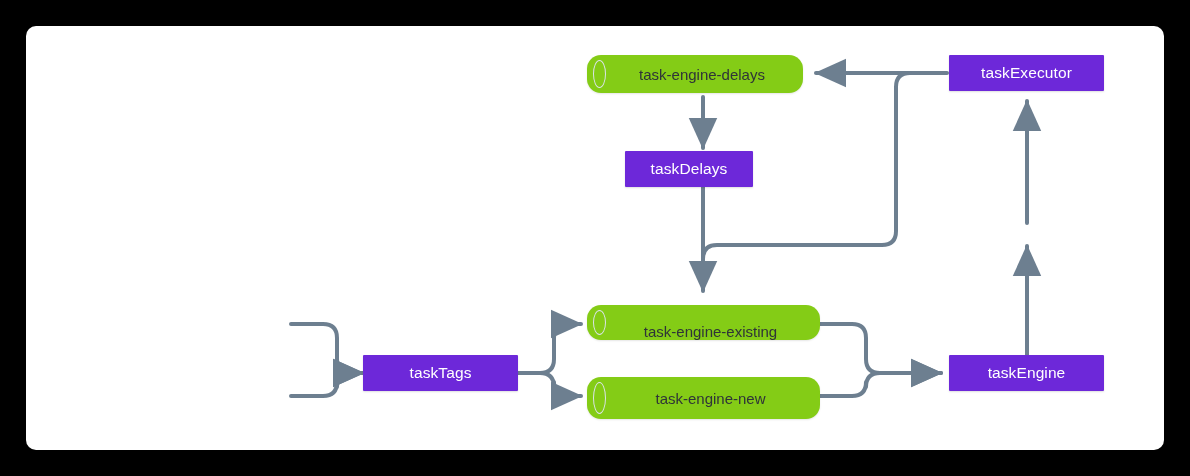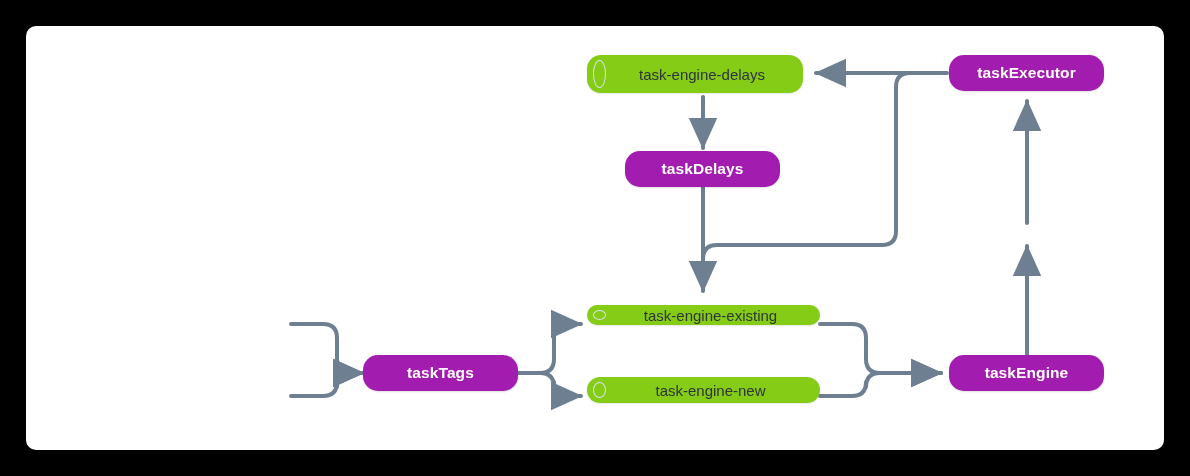--- a/index.html
+++ b/index.html
@@ -39,25 +39,25 @@
   .node {
     position: absolute;
     box-sizing: border-box;
     display: flex;
     align-items: center;
     justify-content: center;
     white-space: nowrap;
   }
   
   .node.process {
-    background: #a21caf;
-    border-radius: 15px;
+    background: #6d28d9;
+    border-radius: 1px;
     color: #ffffff;
     font-size: 15.5px;
-    font-weight: bold;
+    font-weight: normal;
     letter-spacing: 0.1px;
     box-shadow: 0 1px 2px rgba(0,0,0,0.13);
   }
   
   .node.store {
     background: #84cc16;
     border-radius: 14px;
     color: #2f3438;
     font-size: 15px;
     font-weight: normal;
@@ -124,42 +124,42 @@
         <path marker-end="url(#arrowhead)" d="M 677,161 L 677,265"></path>
       </g>
     </svg>
 
 
 
     <div class="node process" style="left:337px; top:329px; width:155px; height:36px;">
       <span class="process-label">taskTags</span>
     </div>
 
-    <div class="node store" style="left:561px; top:279px; width:233px; height:20px;">
+    <div class="node store" style="left:561px; top:279px; width:233px; height:35px;align-items:flex-end;">
       <span class="cap"></span>
       <span class="store-label">task-engine-existing</span>
     </div>
 
-    <div class="node store" style="left:561px; top:351px; width:233px; height:26px;">
+    <div class="node store" style="left:561px; top:351px; width:233px; height:42px;">
       <span class="cap"></span>
       <span class="store-label">task-engine-new</span>
     </div>
 
     <div class="node process" style="left:923px; top:329px; width:155px; height:36px;">
       <span class="process-label">taskEngine</span>
     </div>
 
 
     <div class="node process" style="left:923px; top:29px; width:155px; height:36px;">
       <span class="process-label">taskExecutor</span>
     </div>
 
     <div class="node store" style="left:561px; top:29px; width:216px; height:38px;">
       <span class="cap"></span>
       <span class="store-label">task-engine-delays</span>
     </div>
 
-    <div class="node process" style="left:599px; top:125px; width:155px; height:36px;">
+    <div class="node process" style="left:599px; top:125px; width:128px; height:36px;">
       <span class="process-label">taskDelays</span>
     </div>
 
   </div>
 </div>
 
 </body></html>

